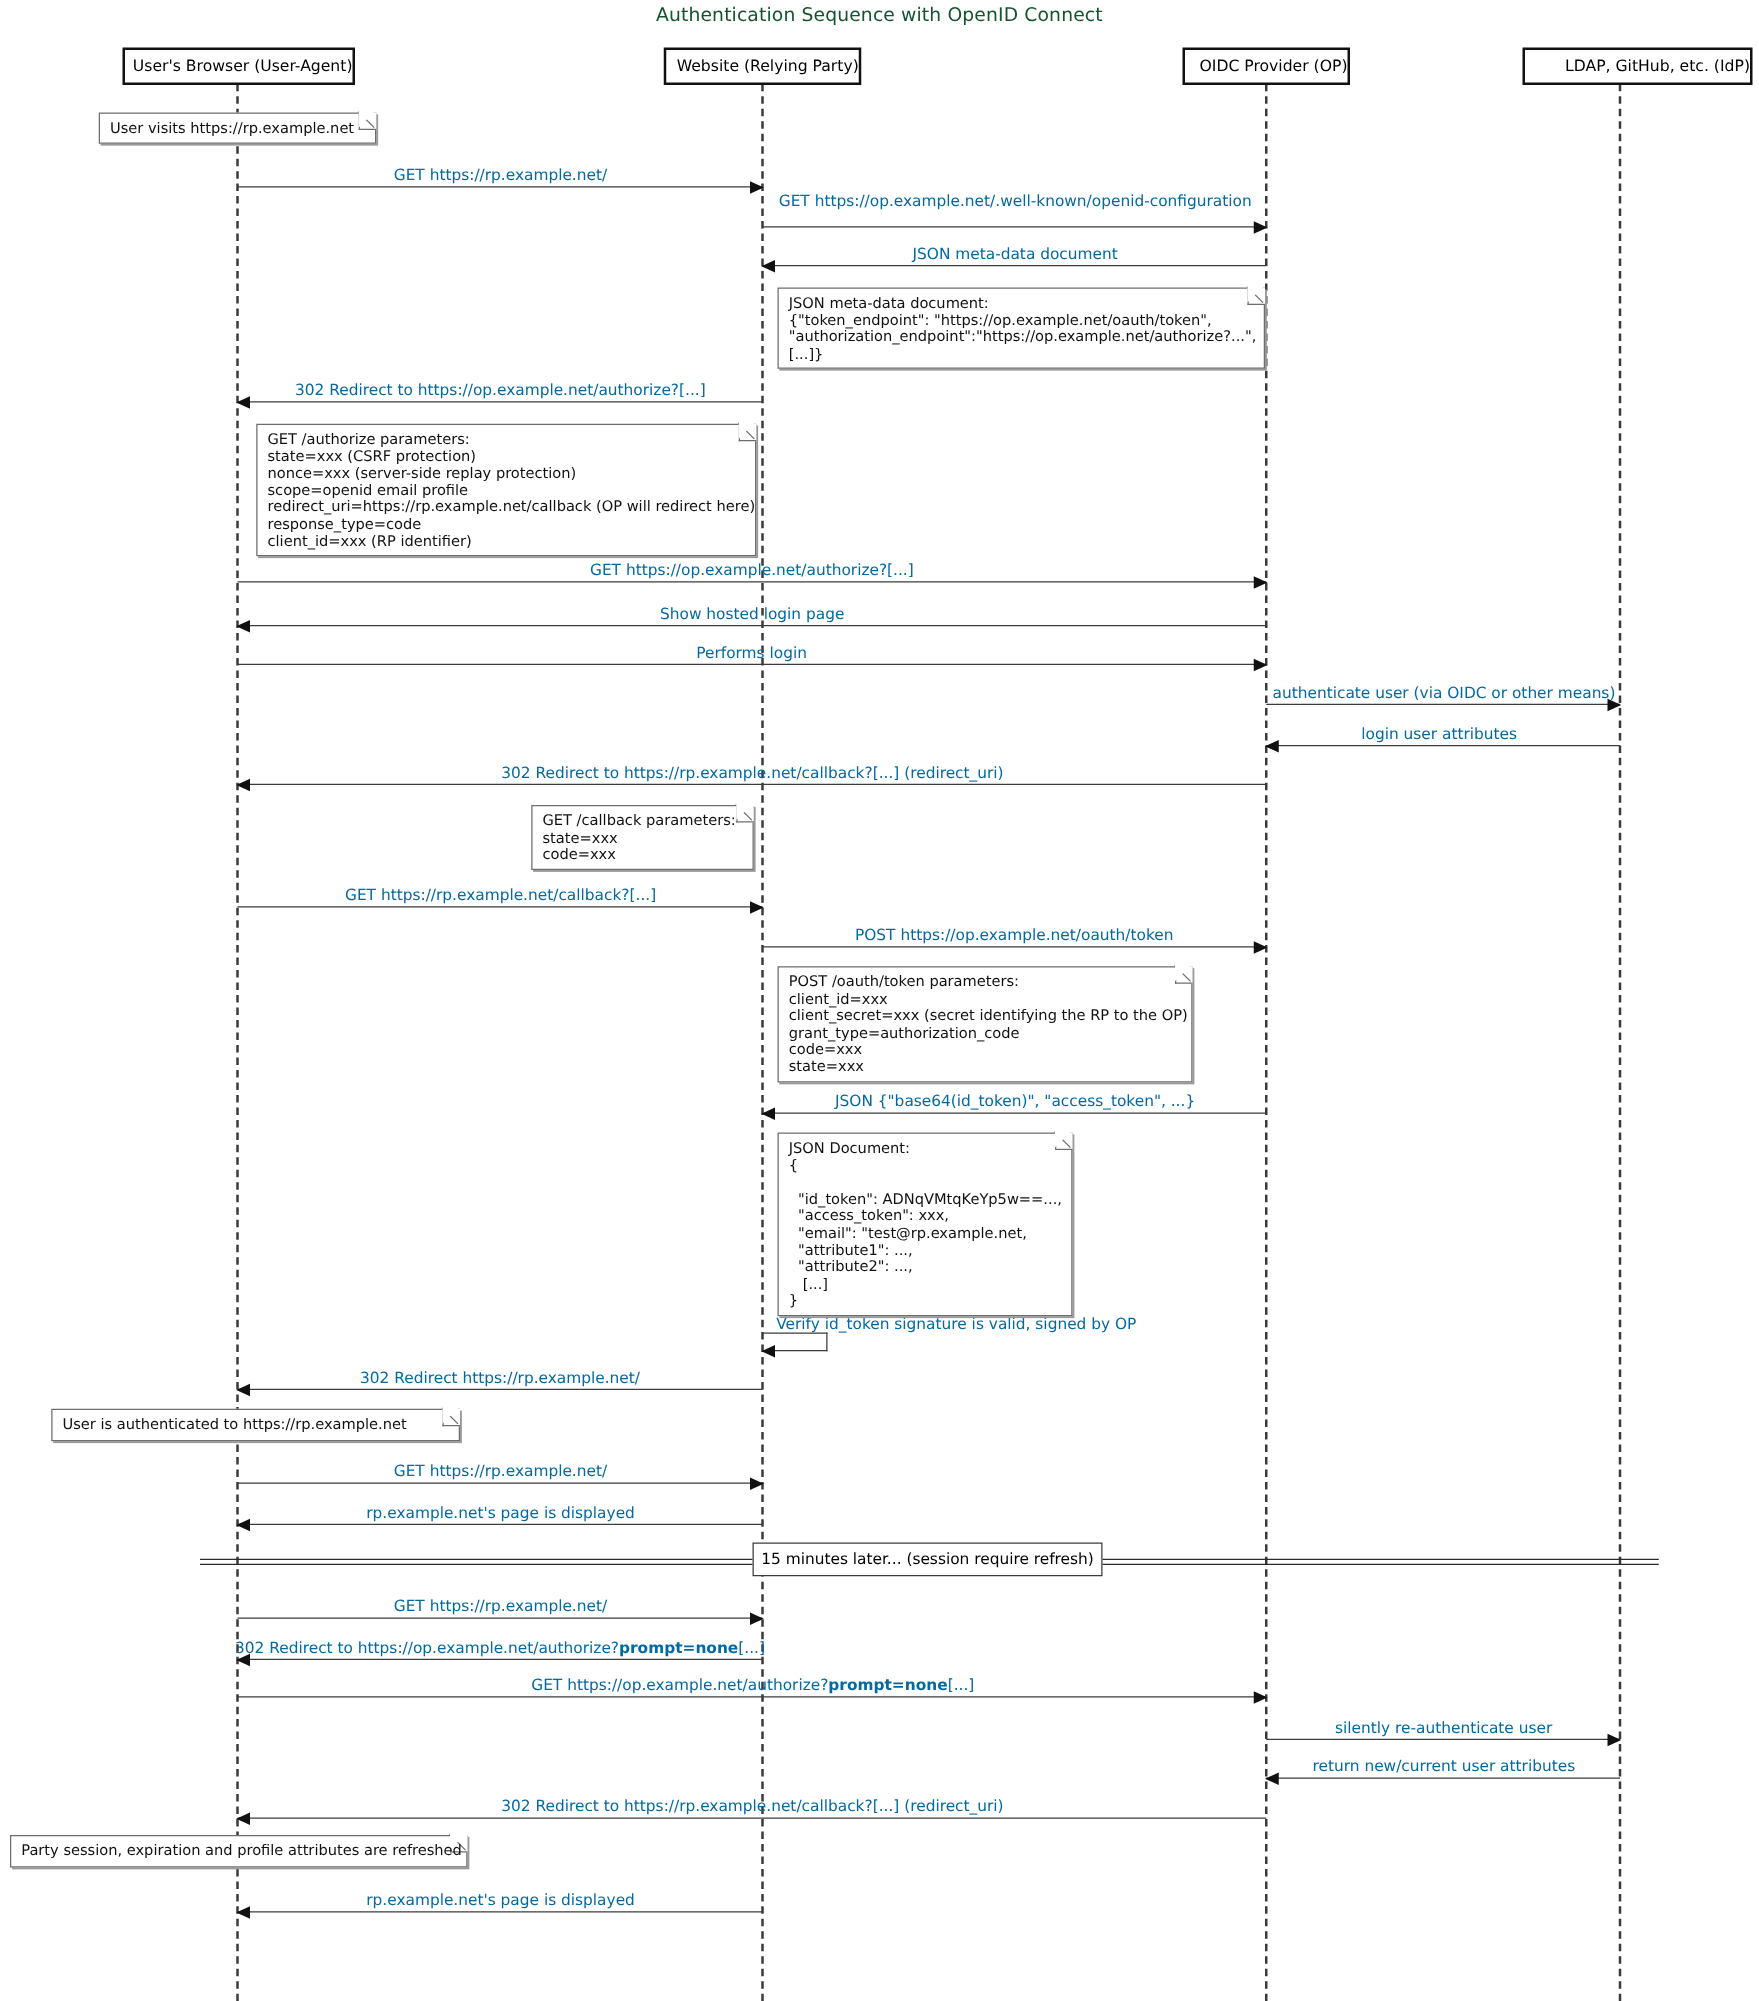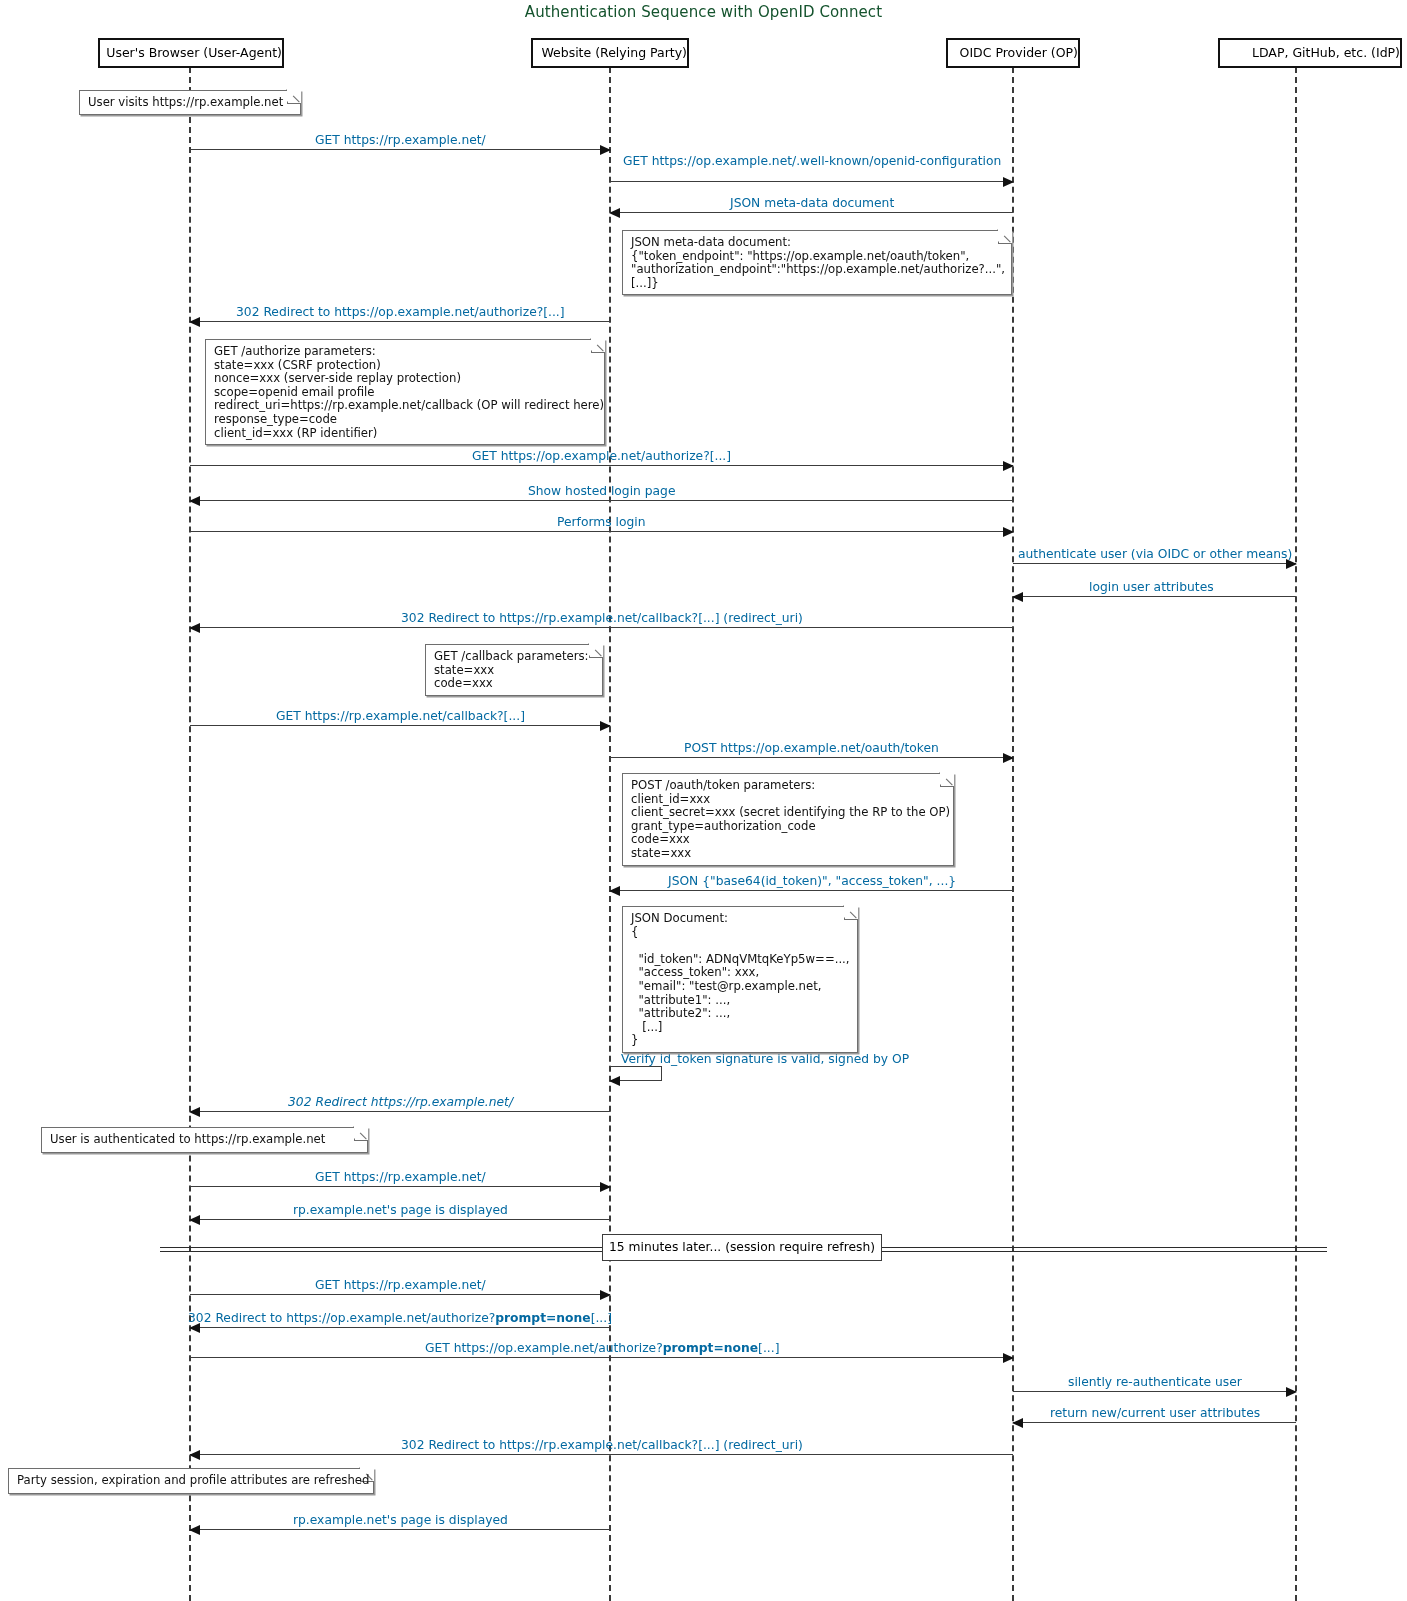--- a/index.html
+++ b/index.html
@@ -203,21 +203,21 @@
       <div class="arrowhead right"></div>
     </div>
     <div class="msglabel" style="top: 741px; left: 684px;">POST https://op.example.net/oauth/token</div>
     <div class="msg" style="left: 610px; top: 890px; width: 403px;">
       <div class="arrowhead left"></div>
     </div>
     <div class="msglabel" style="top: 874px; left: 668px;">JSON {"base64(id_token)", "access_token", ...}</div>
     <div class="msg" style="left: 190px; top: 1111px; width: 420px;">
       <div class="arrowhead left"></div>
     </div>
-    <div class="msglabel" style="top: 1095px; left: 288px; font-style: italic;">302 Redirect https://rp.example.net/</div>
+    <div class="msglabel" style="top: 1095px; left: 288px;">302 Redirect https://rp.example.net/</div>
     <div class="msg" style="left: 190px; top: 1186px; width: 420px;">
       <div class="arrowhead right"></div>
     </div>
     <div class="msglabel" style="top: 1170px; left: 315px;">GET https://rp.example.net/</div>
     <div class="msg" style="left: 190px; top: 1219px; width: 420px;">
       <div class="arrowhead left"></div>
     </div>
     <div class="msglabel" style="top: 1203px; left: 293px;">rp.example.net's page is displayed</div>
     <div class="msg" style="left: 190px; top: 1294px; width: 420px;">
       <div class="arrowhead right"></div>

